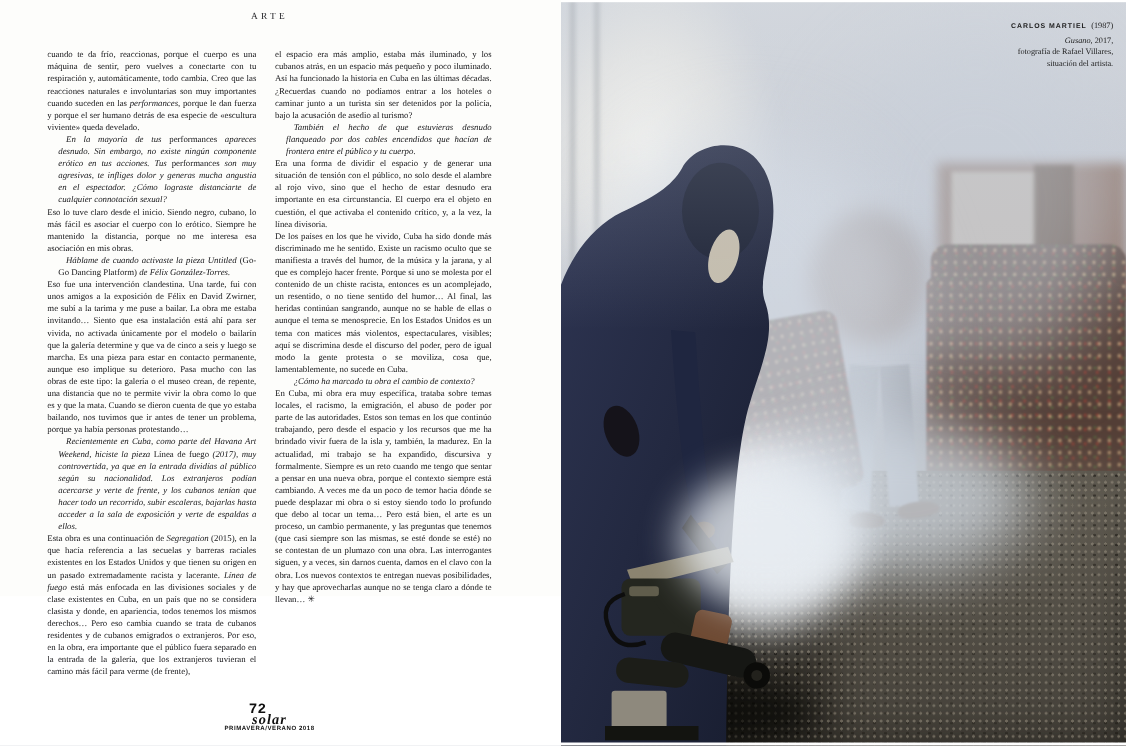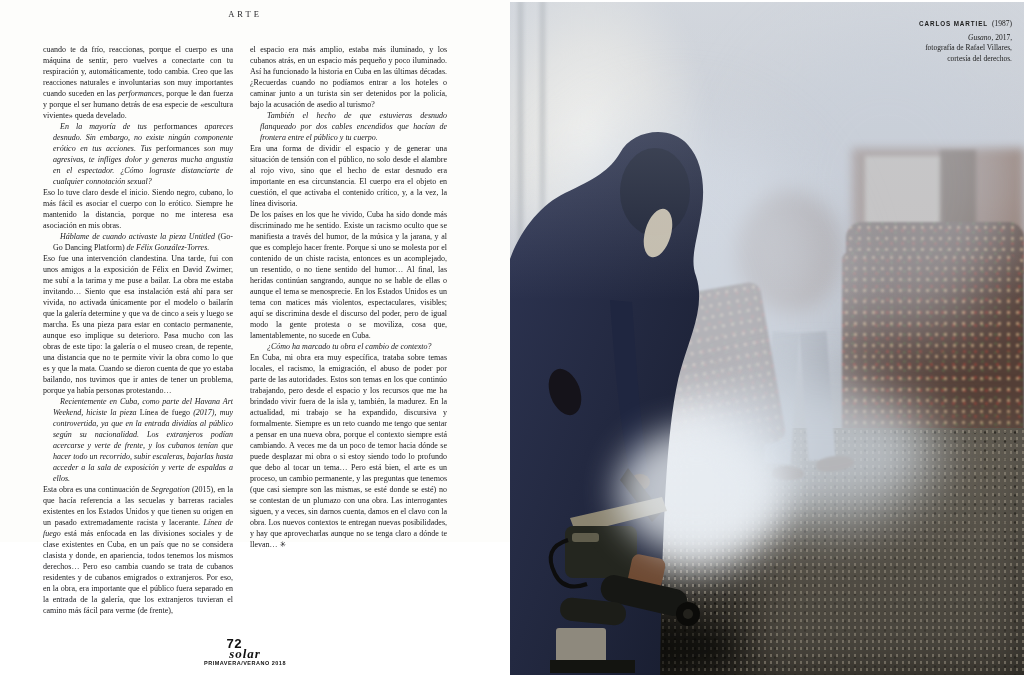--- a/index.html
+++ b/index.html
@@ -187,15 +187,15 @@
 
   <div class="photo-caption">
     <div class="cap-line">
       <span class="cap-artist">CARLOS MARTIEL</span>
       <span class="cap-roman">(1987)</span>
     </div>
     <div class="cap-line">
       <span class="cap-italic">Gusano</span><span class="cap-roman">, 2017,</span>
     </div>
     <div class="cap-line cap-roman">fotografía de Rafael Villares,</div>
-    <div class="cap-line cap-roman">cortesía del derechos.</div>
+    <div class="cap-line cap-roman">situación del artista.</div>
   </div>
 </div>
 
 </body></html>

